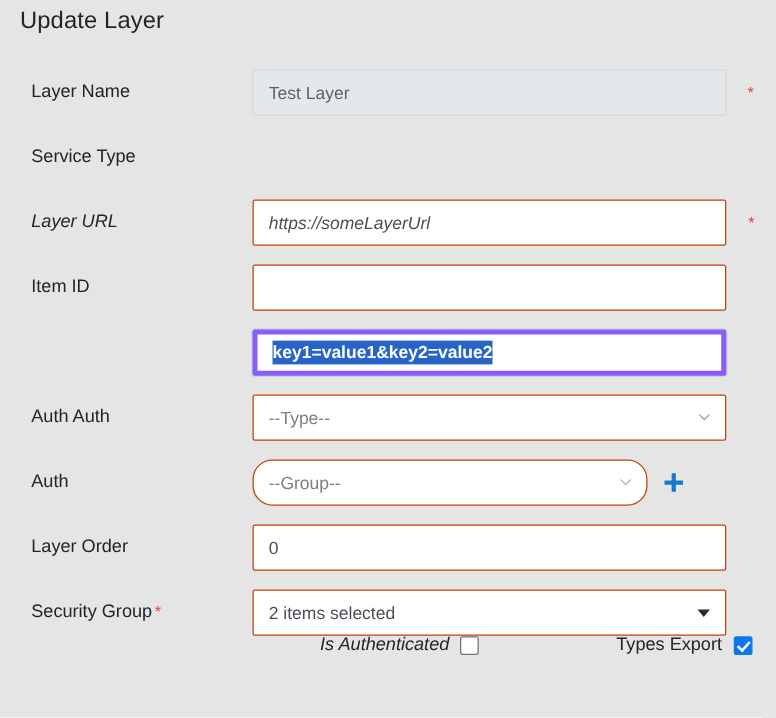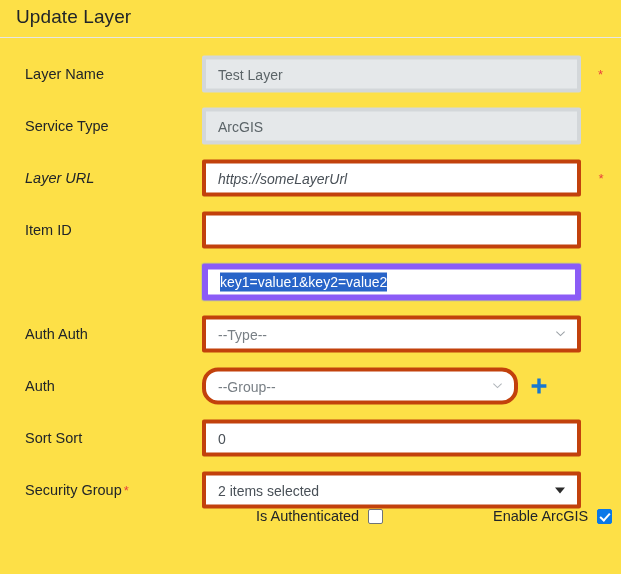--- a/index.html
+++ b/index.html
@@ -13,21 +13,21 @@
     overflow: hidden;
     font-family: "Liberation Sans", sans-serif;
     color: #212529;
     -webkit-font-smoothing: antialiased;
   }
 
   .dialog {
     position: relative;
     width: 621px;
     height: 574px;
-    background: #fde047;
+    background: #e5e5e5;
     box-sizing: border-box;
   }
 
   
   .dlg-header {
     position: absolute;
     left: 0; top: 0;
     width: 621px;
     height: 38px;
     box-sizing: border-box;
@@ -84,39 +84,40 @@
   }
 
   .field {
     position: absolute;
     left: 202px;
     top: 50%;
     transform: translateY(-50%);
     width: 379px;
     height: 37px;
     box-sizing: border-box;
-    border: 4px solid #c2410c;
+    border: 1px solid #c2410c;
     background: #ffffff;
     border-radius: 2px;
     font-size: 14px;
     color: #495057;
     display: flex;
     align-items: center;
     padding: 0 12px;
     white-space: nowrap;
     overflow: hidden;
   }
   .field.disabled {
     background: #e5e8ea;
     border-color: #d3d7da;
     color: #5b6468;
   }
   .field.focused {
-    border: 6px solid #8b5cf6;
+    border: 4px solid #8b5cf6;
     box-shadow: 0 0 0 1px rgba(93,167,232,0.25);
+    font-weight: bold;
   }
 
   .field.narrow { width: 316px; border-radius: 16px; }
 
   .sel-text {
     background: #2864c8;
     color: #ffffff;
     padding: 1px 0px;
     display: inline-block;
     line-height: 17px;
@@ -222,23 +223,20 @@
     <div class="row" style="top:10px;">
       <div class="row-label">Layer Name</div>
       <div class="field disabled">
         <span>Test Layer</span>
       </div>
       <div class="star-right">*</div>
     </div>
 
     <div class="row" style="top:62px;">
       <div class="row-label">Service Type</div>
-      <div class="field disabled">
-        <span>ArcGIS</span>
-      </div>
     </div>
 
     <div class="row" style="top:114px;font-style:italic;">
       <div class="row-label">Layer URL</div>
       <div class="field">
         <span>https://someLayerUrl</span>
       </div>
       <div class="star-right">*</div>
     </div>
 
@@ -278,46 +276,46 @@
         </span>
       </div>
       <div class="plus-btn">
         <svg width="20" height="20" viewBox="0 0 20 20">
           <path d="M8.3 2.6 h3.4 v5.7 h5.7 v3.4 h-5.7 v5.7 h-3.4 v-5.7 h-5.7 v-3.4 h5.7 z" fill="#1878d0"></path>
         </svg>
       </div>
     </div>
 
     <div class="row" style="top:374px;">
-      <div class="row-label">Sort Sort</div>
+      <div class="row-label">Layer Order</div>
       <div class="field">
         <span>0</span>
       </div>
     </div>
 
     <div class="row" style="top:426px;">
       <div class="row-label">
         <span>Security Group</span><span class="req-star">*</span>
       </div>
       <div class="field">
         <span>2 items selected</span>
         <span class="caret"></span>
       </div>
     </div>
 
   </div>
 
   <div class="check-row">
 
 
-    <div class="check-group" style="left:256px;">
+    <div class="check-group" style="left:256px;font-style:italic;">
       <span class="check-label">Is Authenticated</span>
       <span class="cbox"></span>
     </div>
 
     <div class="check-group" style="left:493px;">
-      <span class="check-label">Enable ArcGIS</span>
+      <span class="check-label">Types Export</span>
       <span class="cbox checked"></span>
     </div>
 
   </div>
 
 </div>
 
 </body></html>

